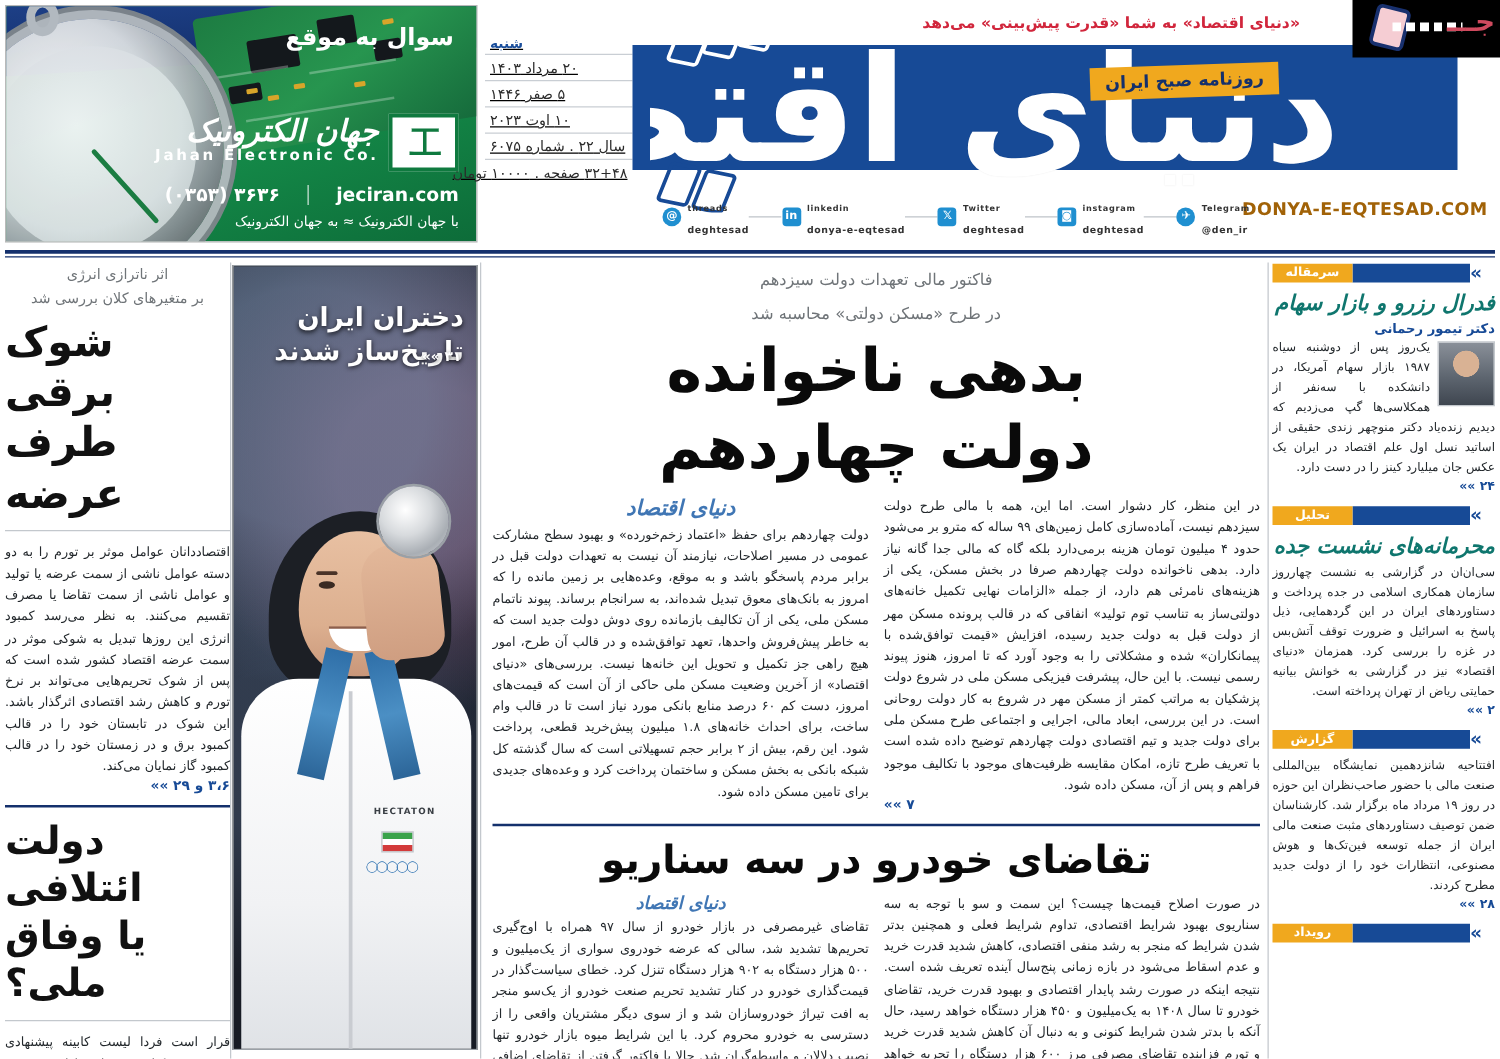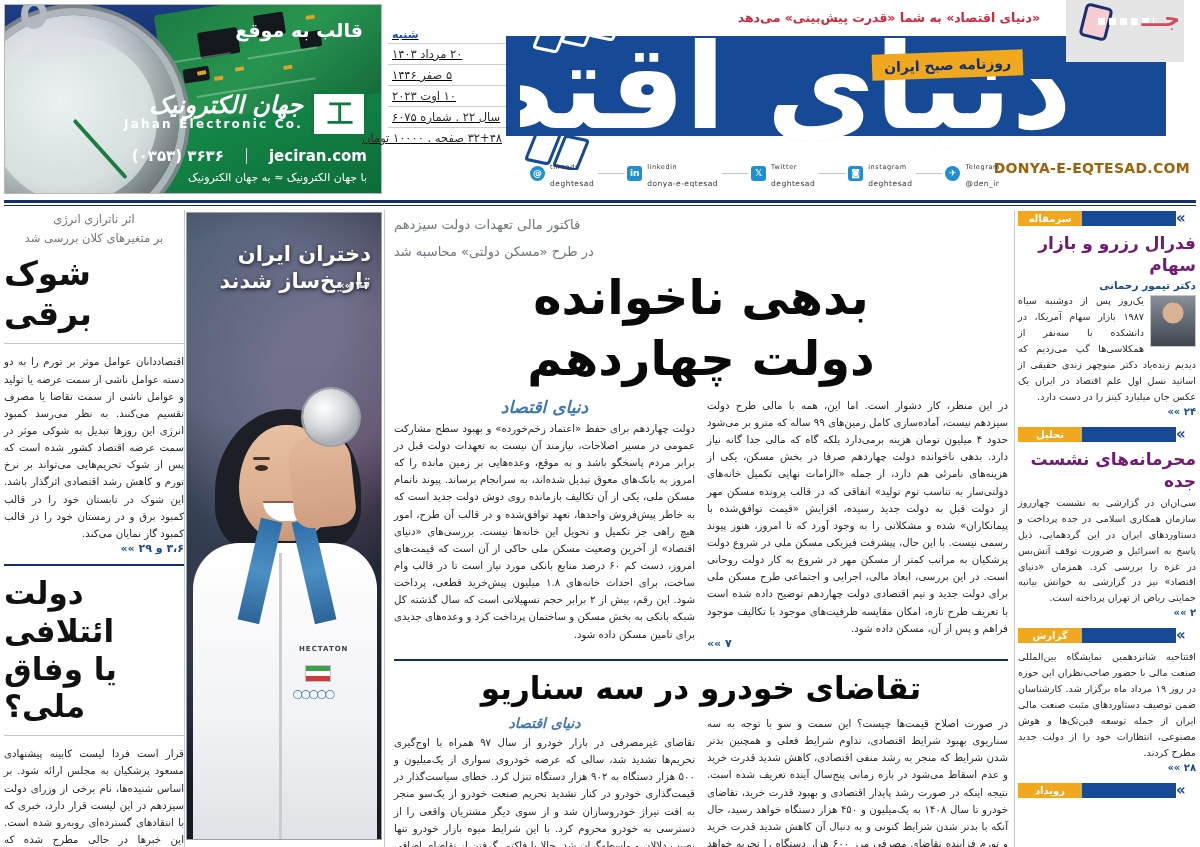--- a/index.html
+++ b/index.html
@@ -120,22 +120,22 @@
   .tagline {
     position:absolute; left:790px; top:10px; width:250px; text-align:center;
     color:#d1263c; font-size:12.5px; font-weight:bold; white-space:nowrap;
   }
   .yellowtag {
     position:absolute; left:872px; top:52px; background:#f0a81e; color:#14306c;
     font-size:14px; font-weight:bold; padding:5px 12px;
     transform:rotate(-2deg); white-space:nowrap;
   }
   .corner-ad {
-    position:absolute; right:16px; top:0; width:118px; height:62px;
-    background:#e5e5e5; overflow:hidden;
+    position:absolute; right:0; top:0; width:118px; height:46px;
+    background:#000000; overflow:hidden;
   }
   .corner-ad .ca-diam {
     position:absolute; left:16px; top:5px; width:28px; height:34px;
     border:3px solid #18306e; transform:rotate(14deg); border-radius:5px;
     background:#f5cdd3;
   }
   .corner-ad .ca-text {
     position:absolute; right:4px; top:6px; color:#cf4a5e; font-size:22px; font-weight:bold;
   }
   .corner-ad .ca-dash {
@@ -153,21 +153,21 @@
     display:flex; flex-direction:row-reverse; align-items:center; justify-content:space-between;
     direction:ltr;
   }
   .social { display:flex; align-items:center; gap:5px; direction:ltr; }
   .social .sicon {
     width:15px; height:15px; border-radius:3px; background:#1f8fd0;
     display:flex; align-items:center; justify-content:center; color:#fff;
     font-size:9px; font-weight:bold; flex:none;
   }
   .social .sicon.round { border-radius:50%; }
-  .social .stext { line-height:1.05; }
+  .social .stext { line-height:1.05;font-weight:bold; }
   .social .sname { font-size:6.5px; color:#333; letter-spacing:.6px; direction:ltr; }
   .social .shandle { font-size:7.5px; color:#333; letter-spacing:.5px; direction:ltr; }
   .social-sep { width:26px; height:1px; background:#bfc4c9; }
 
   
   .head-rule { position:absolute; left:4px; top:200px; width:1192px; height:3px; background:#14306c; }
   .head-rule2 { position:absolute; left:4px; top:205px; width:1192px; height:1px; background:#14306c; }
 
   
   .body-area { position:absolute; top:210px; left:0; width:1200px; height:637px; }
@@ -273,21 +273,21 @@
     direction:rtl; text-shadow:0 1px 4px rgba(0,0,0,.85); line-height:1.3;
   }
   .photo-pageref {
     position:absolute; right:12px; top:66px;
     color:#ffffff; font-size:11px; font-weight:bold; direction:rtl;
     text-shadow:0 1px 4px rgba(0,0,0,.85);
   }
 
   
   .main-kicker {
-    text-align:left; color:#6f7478; font-size:13px; line-height:1.75; direction:rtl;
+    text-align:center; color:#6f7478; font-size:13px; line-height:1.75; direction:rtl;
     padding-top:4px;
   }
   .main-title {
     text-align:center; color:#0a0a0a; font-size:48px; font-weight:bold;
     line-height:1.16; direction:rtl; margin-top:6px; letter-spacing:-1px;
   }
   .main-cols {
     display:flex; flex-direction:row-reverse; gap:12px; margin-top:10px; direction:rtl;
   }
   .main-col { flex:1; }
@@ -309,22 +309,22 @@
     color:#174a96; font-size:15px; font-weight:bold; line-height:15px;
     width:20px; flex:none; text-align:left; letter-spacing:-3px; direction:ltr;
   }
   .side-bar { flex:1; height:15px; background:#174a96; }
   .side-badge {
     width:64px; height:15px; background:#f0a81e; color:#ffffff;
     font-size:10px; font-weight:bold; display:flex; align-items:center;
     justify-content:center; flex:none;
   }
   .side-title {
-    text-align:right; color:#701a75; font-size:17px; font-weight:bold;
-    direction:rtl; line-height:1.3; margin-bottom:3px;
+    text-align:right; color:#0f766e; font-size:17px; font-weight:bold;
+    direction:rtl; line-height:1.3; margin-bottom:3px;font-style:italic;
   }
   .side-author {
     text-align:right; color:#174a96; font-size:10.5px; font-weight:bold;
     direction:rtl; margin-bottom:2px;
   }
   .side-text {
     text-align:justify; color:#23282c; font-size:9.6px; line-height:1.66; direction:rtl;
   }
   .side-text.with-photo::before {
     content:""; float:right; width:44px; height:50px; margin:2px 0 3px 6px;
@@ -358,21 +358,21 @@
         <div class="res" style="left:150px;top:24px;"></div>
         <div class="trace" style="left:10px;top:48px;width:60px;"></div>
         <div class="trace" style="left:86px;top:56px;width:70px;"></div>
         <div class="trace" style="left:30px;top:86px;width:120px;"></div>
       </div>
       <div class="ad-watch">
         <div class="ad-watch-face"></div>
         <div class="watch-hand"></div>
         <div class="watch-crown"></div>
       </div>
-      <div class="ad-tag">قالب به موقع</div>
+      <div class="ad-tag">سوال به موقع</div>
       <div class="ad-logo-box">
         <span class="ad-logo-glyph">工</span>
       </div>
       <div class="ad-brand-fa">جهان الکترونیک</div>
       <div class="ad-brand-en">Jahan Electronic Co.</div>
       <div class="ad-contact">
         <span>(۰۳۵۳) ۳۶۳۶</span>
         <span class="sep"></span>
         <span>jeciran.com</span>
       </div>
@@ -459,20 +459,21 @@
 
     <div class="vrule" style="left:184px;"></div>
     <div class="vrule" style="left:384px;"></div>
     <div class="vrule" style="left:1014px;"></div>
 
     <div class="col-left">
       <div>
         <div class="kicker">اثر ناترازی انرژی</div>
         <div class="kicker">بر متغیرهای کلان بررسی شد</div>
         <div class="lead-title t-xl" style="margin-top:6px;">شوک برقی</div>
+        <div class="lead-title t-xl">طرف عرضه</div>
         <div class="hr-thin"></div>
         <div class="bodytext">اقتصاددانان عوامل موثر بر تورم را به دو دسته عوامل ناشی از سمت عرضه یا تولید و عوامل ناشی از سمت تقاضا یا مصرف تقسیم می‌کنند. به نظر می‌رسد کمبود انرژی این روزها تبدیل به شوکی موثر در سمت عرضه اقتصاد کشور شده است که پس از شوک تحریم‌هایی می‌تواند بر نرخ تورم و کاهش رشد اقتصادی اثرگذار باشد. این شوک در تابستان خود را در قالب کمبود برق و در زمستان خود را در قالب کمبود گاز نمایان می‌کند.</div>
         <div class="pageref">۳،۶ و ۲۹ »»</div>
       </div>
 
       <div class="hr-thick"></div>
 
       <div>
         <div class="lead-title t-lg">دولت ائتلافی</div>
         <div class="lead-title t-lg">یا وفاق ملی؟</div>

